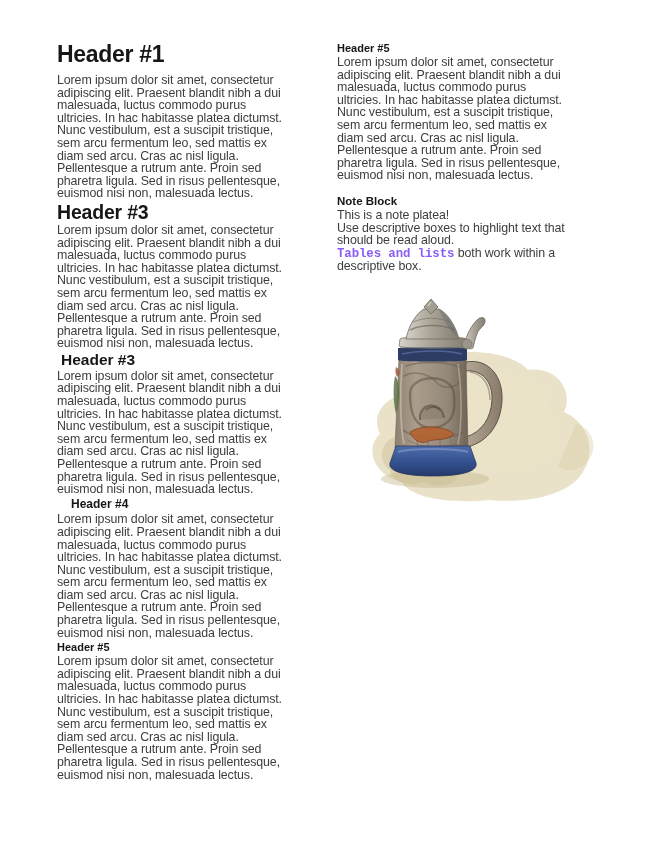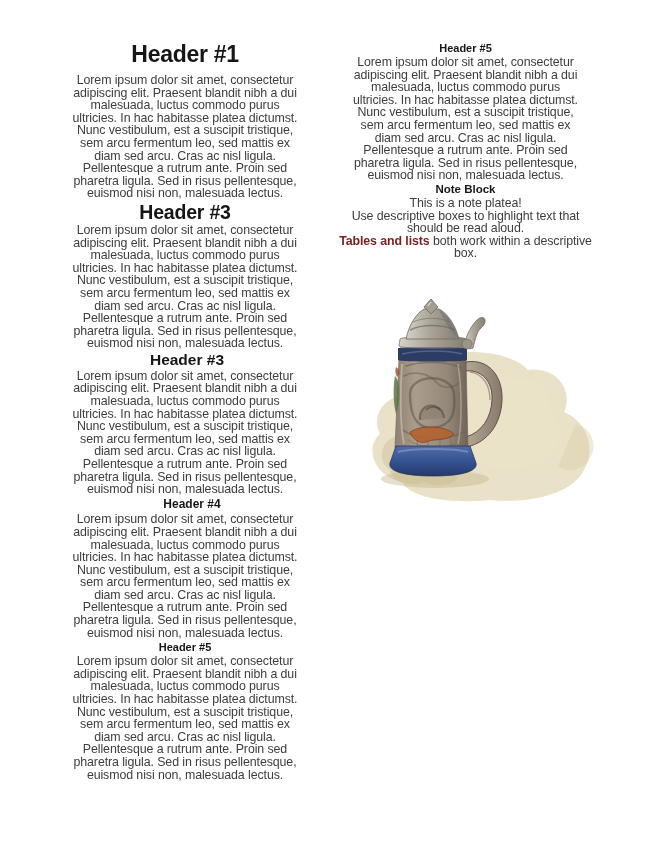--- a/index.html
+++ b/index.html
@@ -3,44 +3,43 @@
 <meta charset="utf-8">
 <style>
   html,body{margin:0;padding:0;background:#ffffff;}
   .page{
     position:relative;
     width:652px;height:844px;
     background:#ffffff;
     font-family:"Liberation Sans",sans-serif;
     color:#3d3d3d;
     overflow:hidden;
-    text-align:center;
   }
   .col{position:absolute;}
   .col-left{left:57px;top:42px;width:256px;}
   .col-right{left:337px;top:40px;width:257px;}
 
   .page h1,.page h2,.page h3,.page h4,.page h5,.page .label{
     color:#161616;font-weight:bold;
   }
   .page h1{font-size:23px;line-height:24px;margin:0 0 8px 0;letter-spacing:-0.3px;}
   .page h2{font-size:19.5px;line-height:20px;margin:2px 0 2px 0;letter-spacing:-0.2px;}
   .page h3{font-size:15.5px;line-height:16px;margin:2px 0 2px 4px;}
   .page h4{font-size:12px;line-height:13.5px;margin:2px 0 2px 6px;padding-left:8px;}
   .page h5{font-size:11px;line-height:12px;margin:2px 0 2px 0;}
-  .page .label{font-size:11.5px;line-height:13px;margin:1px 0 1px 0;}
+  .page .label{font-size:11.5px;line-height:13px;margin:13px 0 1px 0;}
 
   .page p{
     font-size:12.4px;line-height:12.6px;margin:0;
     white-space:pre-line;
     color:#3d3d3d;
     letter-spacing:-0.1px;
   }
   .page p.mixed{white-space:normal;}
-  .page p.mixed b{color:#7f1d1d;}
+  .page p.mixed b{color:#8b5cf6;font-family:Liberation Mono, monospace;}
 
   .stein-figure{
     position:absolute;left:340px;top:298px;width:268px;height:208px;
   }
   .stein-figure svg{display:block;width:268px;height:208px;}
 </style>
 </head>
 <body>
 
 <div class="page">

